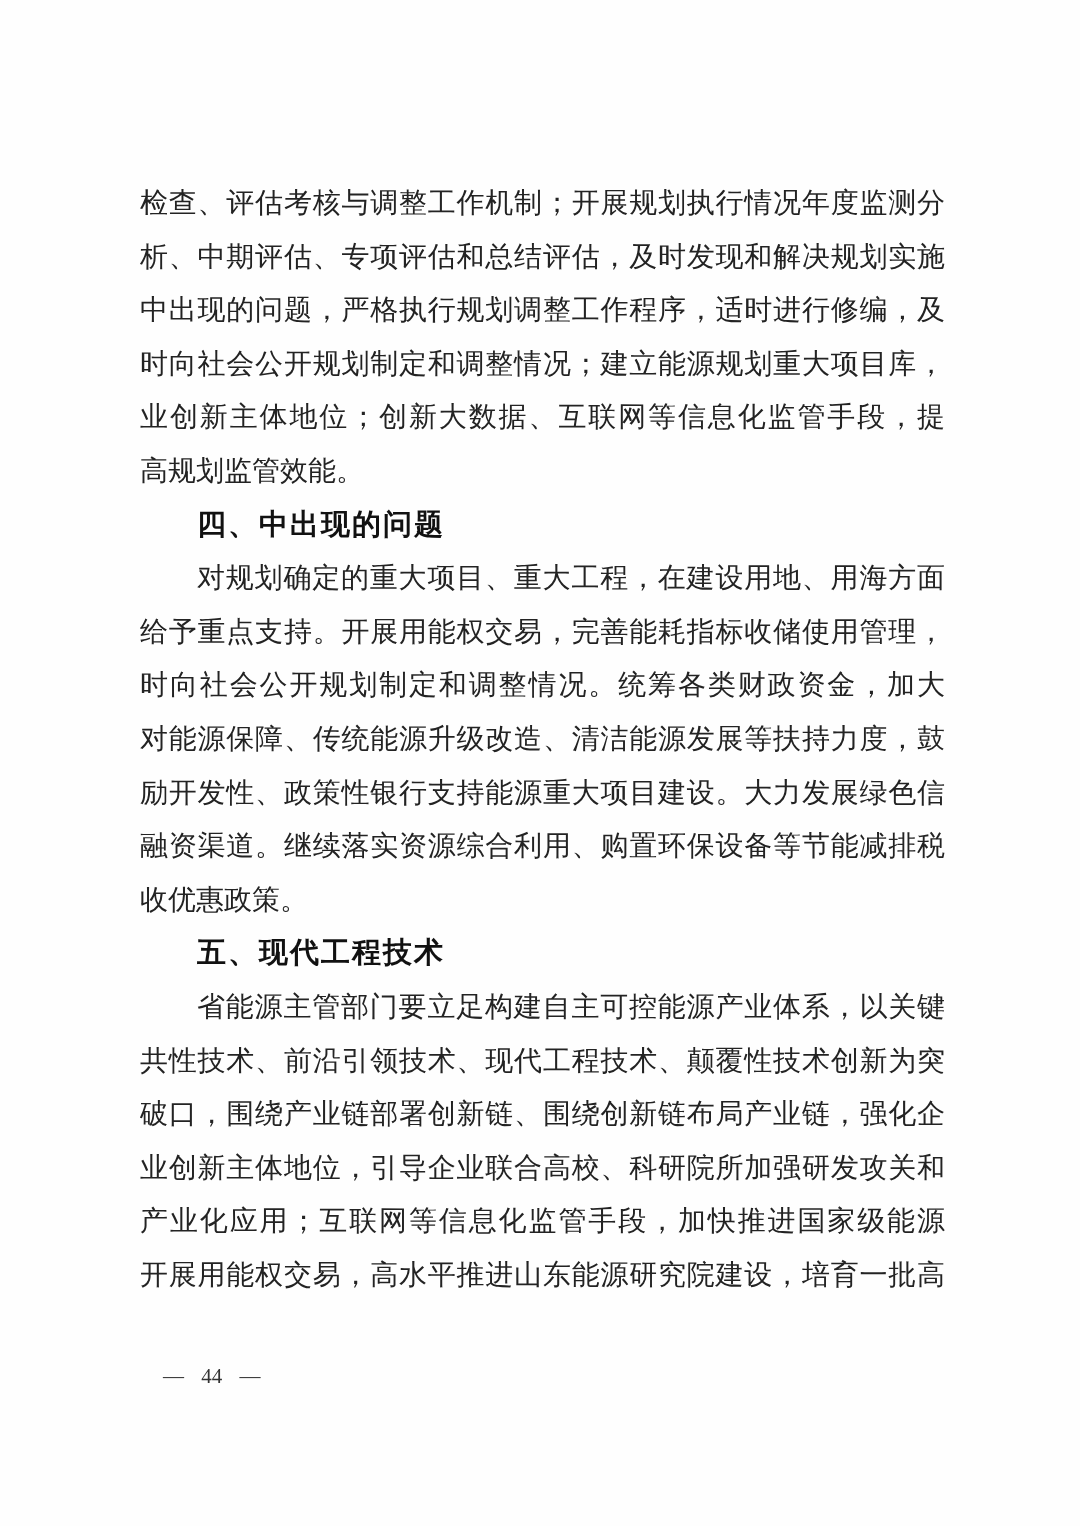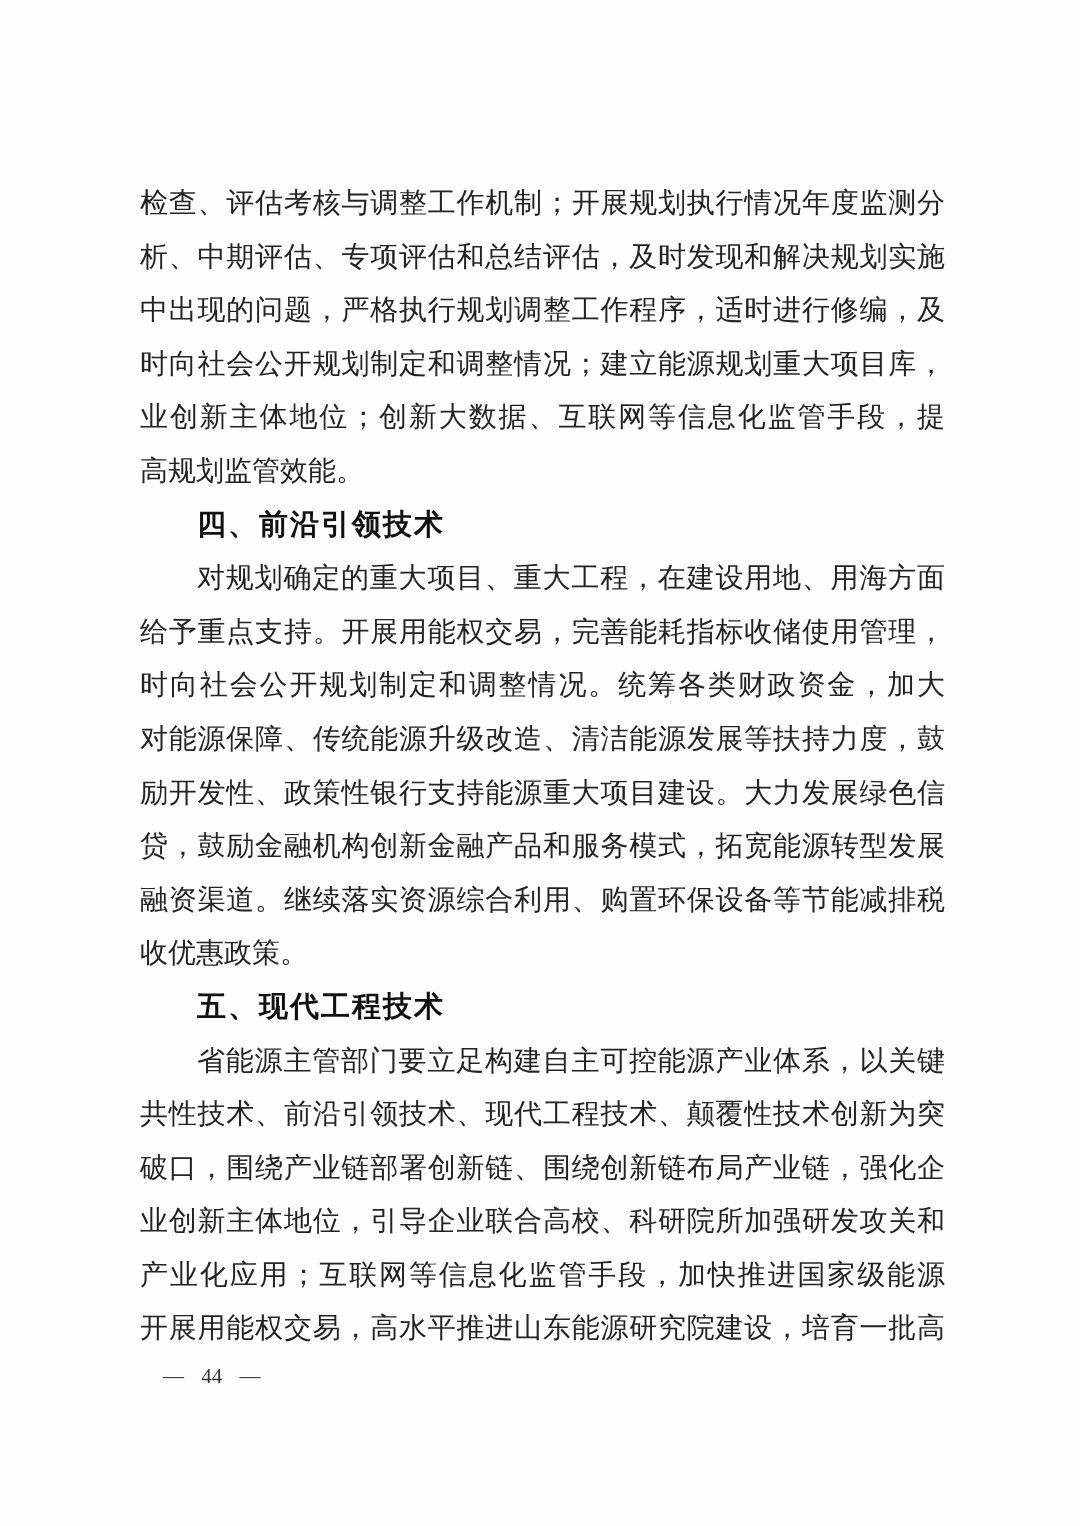--- a/index.html
+++ b/index.html
@@ -65,27 +65,26 @@
 <body>
 
 <div class="page">
   <div class="doc-lines">
       <div class="line body justify">检查、评估考核与调整工作机制；开展规划执行情况年度监测分</div>
       <div class="line body justify">析、中期评估、专项评估和总结评估，及时发现和解决规划实施</div>
       <div class="line body justify">中出现的问题，严格执行规划调整工作程序，适时进行修编，及</div>
       <div class="line body justify">时向社会公开规划制定和调整情况；建立能源规划重大项目库，</div>
       <div class="line body justify">业创新主体地位；创新大数据、互联网等信息化监管手段，提</div>
       <div class="line body">高规划监管效能。</div>
-      <div class="line heading indent">四、前沿引领技术</div>
+      <div class="line heading indent">四、中出现的问题</div>
       <div class="line body justify indent">对规划确定的重大项目、重大工程，在建设用地、用海方面</div>
       <div class="line body justify">给予重点支持。开展用能权交易，完善能耗指标收储使用管理，</div>
       <div class="line body justify">时向社会公开规划制定和调整情况。统筹各类财政资金，加大</div>
       <div class="line body justify">对能源保障、传统能源升级改造、清洁能源发展等扶持力度，鼓</div>
       <div class="line body justify">励开发性、政策性银行支持能源重大项目建设。大力发展绿色信</div>
-      <div class="line body justify">贷，鼓励金融机构创新金融产品和服务模式，拓宽能源转型发展</div>
       <div class="line body justify">融资渠道。继续落实资源综合利用、购置环保设备等节能减排税</div>
       <div class="line body">收优惠政策。</div>
       <div class="line heading indent">五、现代工程技术</div>
       <div class="line body justify indent">省能源主管部门要立足构建自主可控能源产业体系，以关键</div>
       <div class="line body justify">共性技术、前沿引领技术、现代工程技术、颠覆性技术创新为突</div>
       <div class="line body justify">破口，围绕产业链部署创新链、围绕创新链布局产业链，强化企</div>
       <div class="line body justify">业创新主体地位，引导企业联合高校、科研院所加强研发攻关和</div>
       <div class="line body justify">产业化应用；互联网等信息化监管手段，加快推进国家级能源</div>
       <div class="line body justify">开展用能权交易，高水平推进山东能源研究院建设，培育一批高素</div>
     </div>

